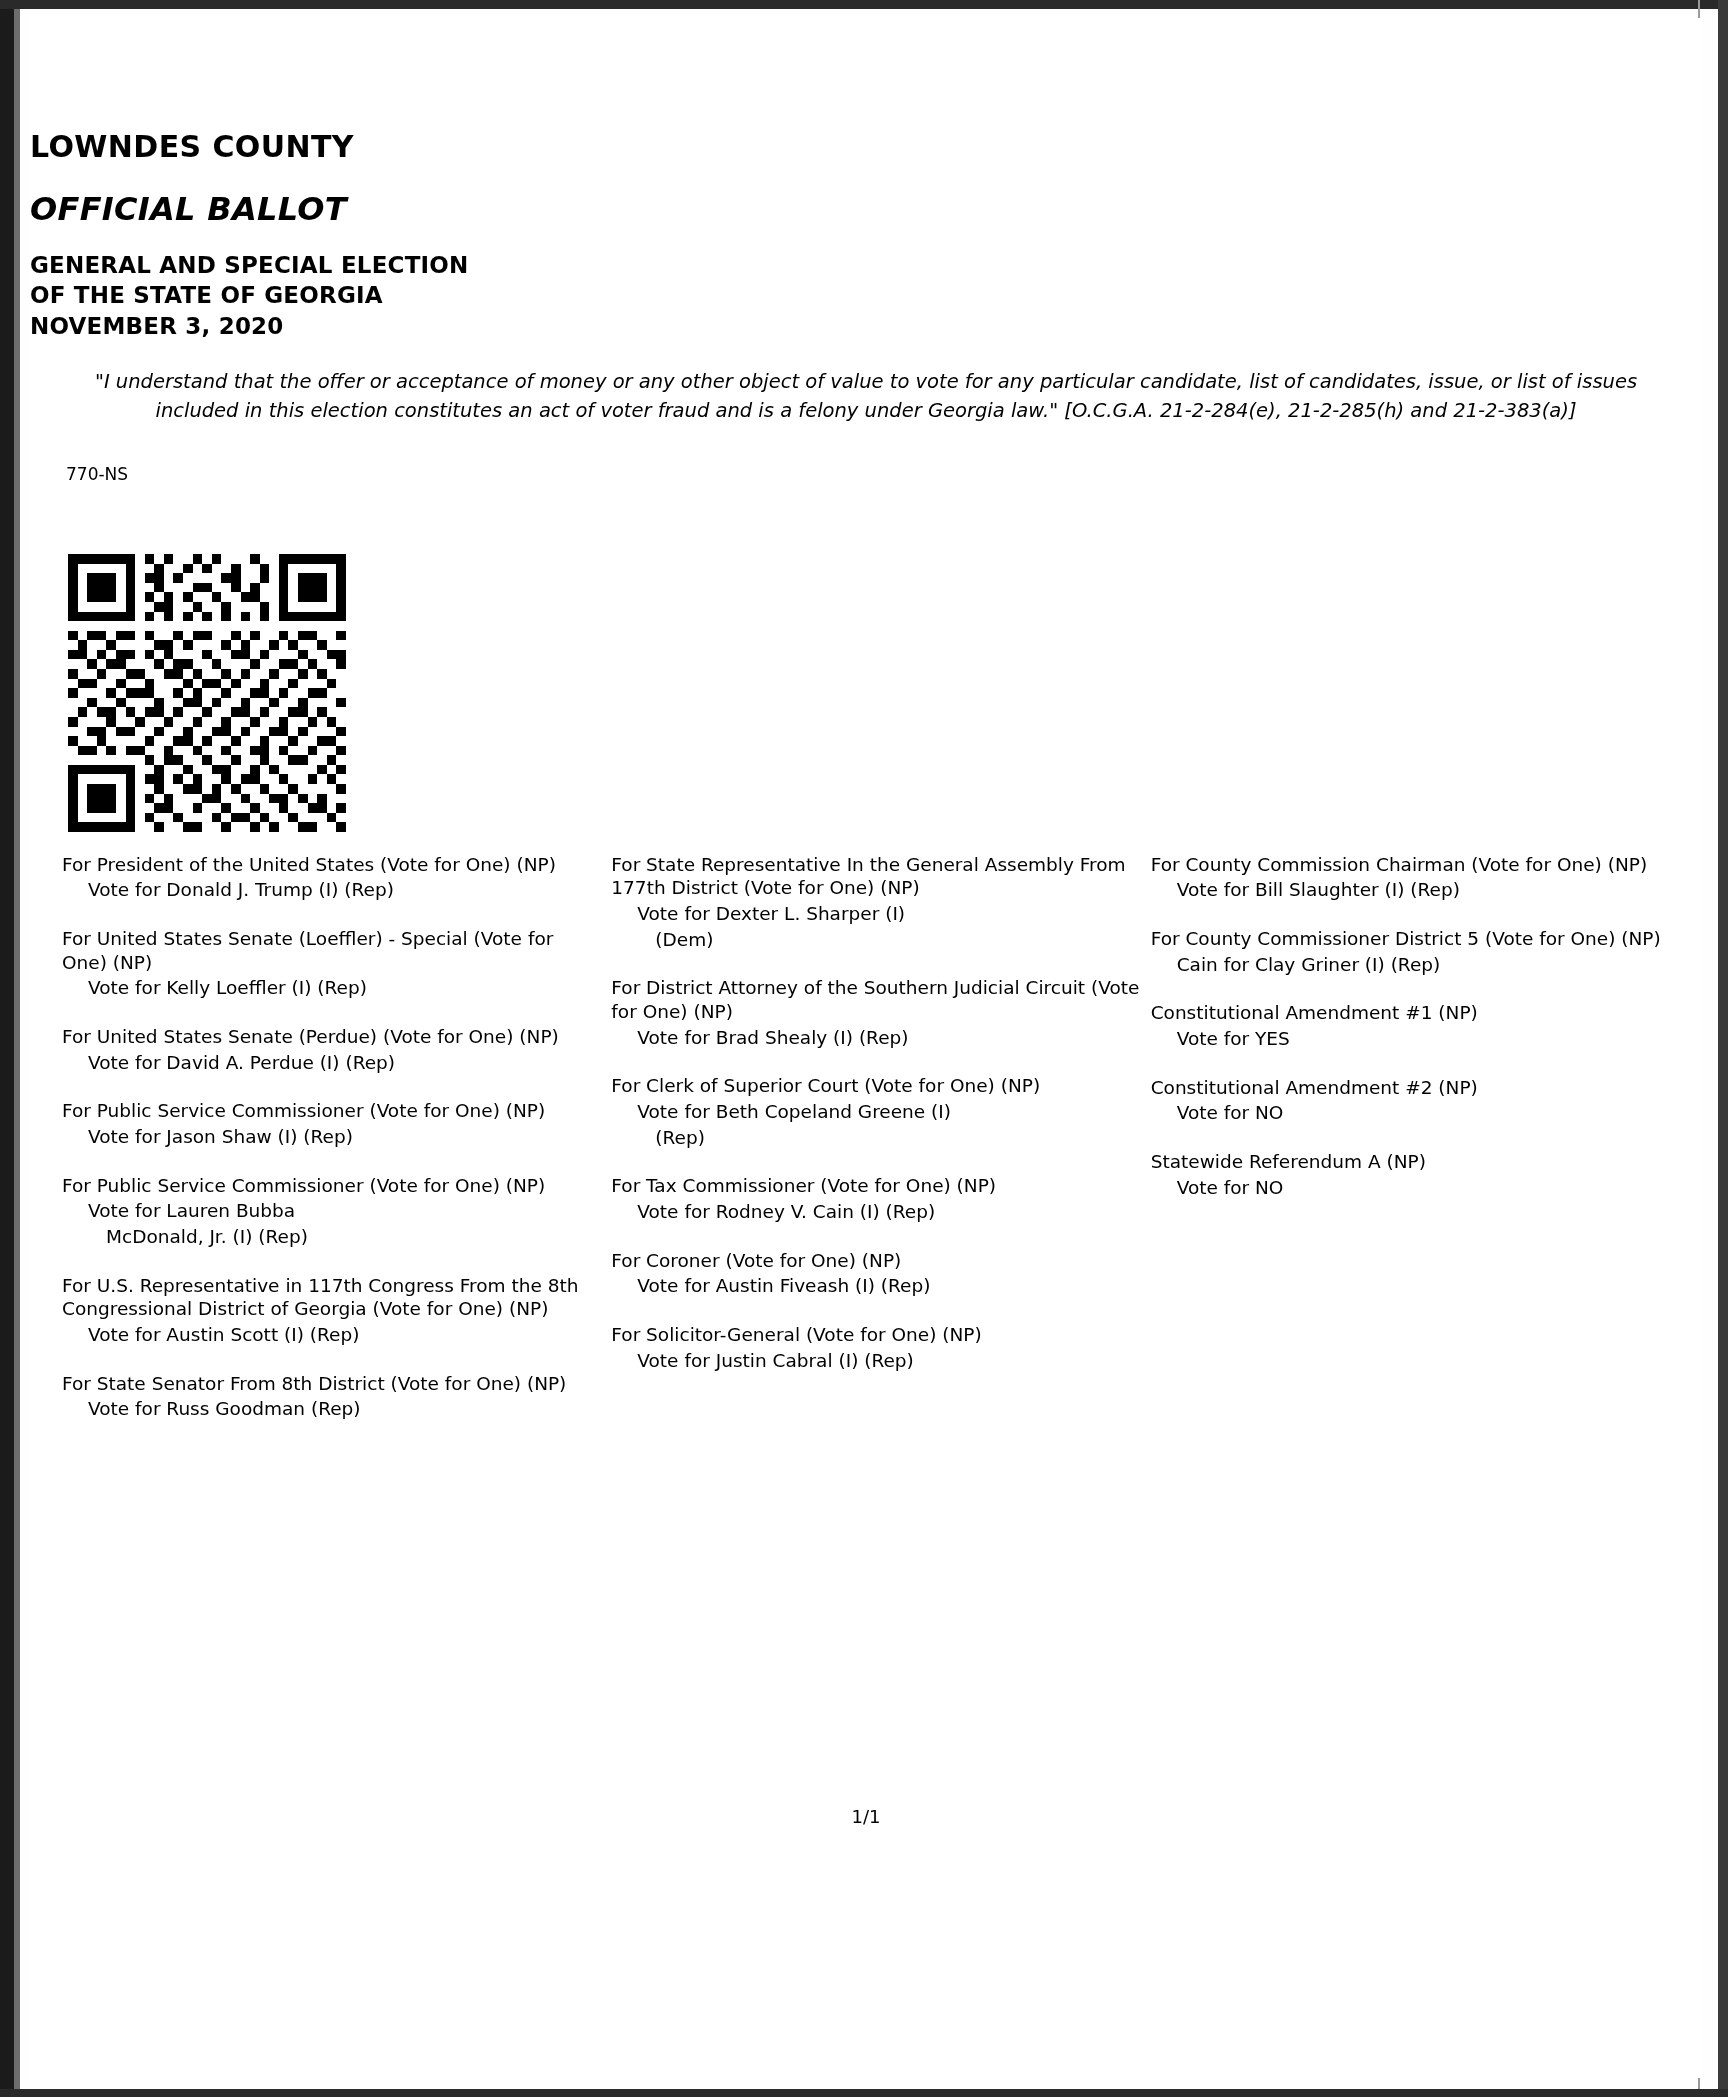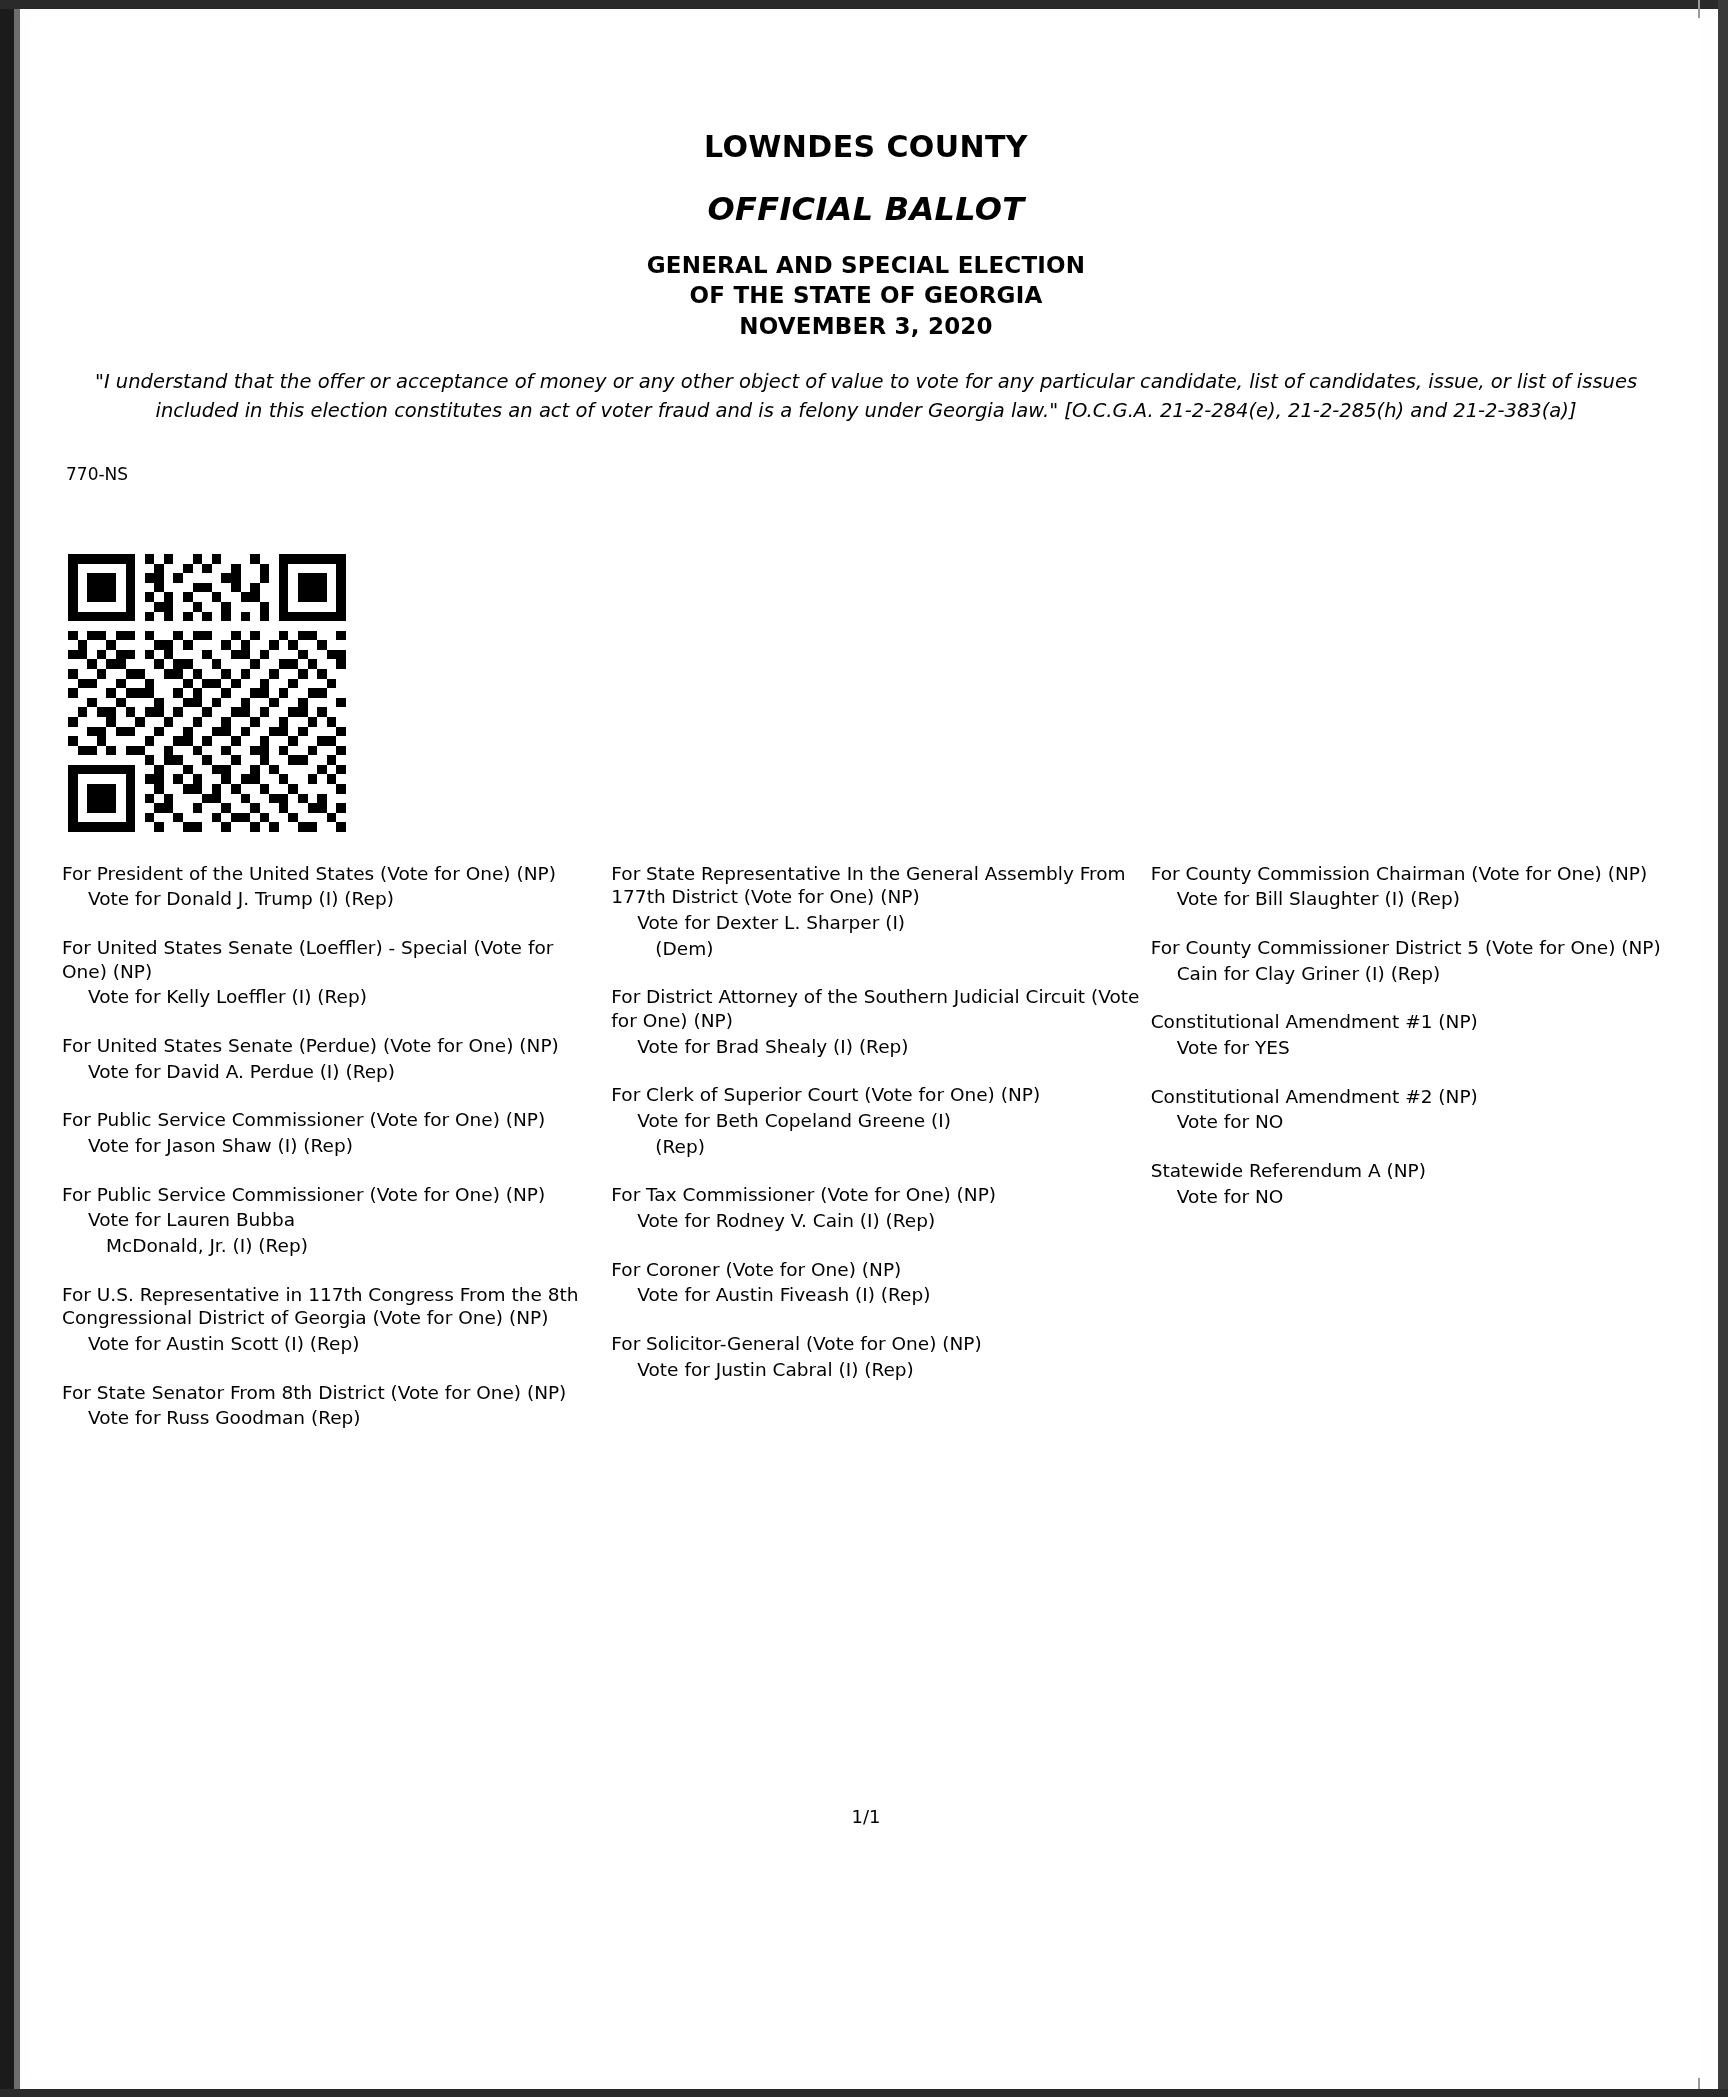--- a/index.html
+++ b/index.html
@@ -62,21 +62,21 @@
   .sheet {
     position: absolute;
     left: 30px;
     top: 18px;
     width: 1672px;
     height: 2060px;
     background: #ffffff;
   }
 
   .title-block {
-    text-align: center;
+    text-align: left;
     margin-top: 110px;
   }
   .t-county {
     font-size: 30px;
     font-weight: bold;
     letter-spacing: 0.4px;
     line-height: 1.25;
   }
   .t-official {
     font-size: 32px;
@@ -109,21 +109,21 @@
 
   .qr-wrap {
     margin: 70px 0 0 38px;
     width: 278px;
     height: 278px;
   }
   .qr-wrap svg { display: block; }
 
   .columns {
     display: flex;
-    margin: 30px 32px 0 32px;
+    margin: 21px 32px 0 32px;
     gap: 10px;
     justify-content: space-between;
   }
   .col {
     width: 540px;
     font-size: 18.5px;
     line-height: 1.3;
   }
   .col-2 { width: 530px; }
   .col-3 { width: 520px; }

